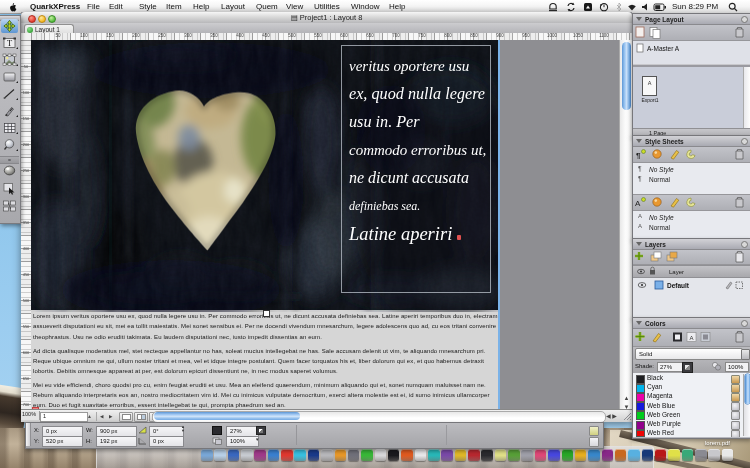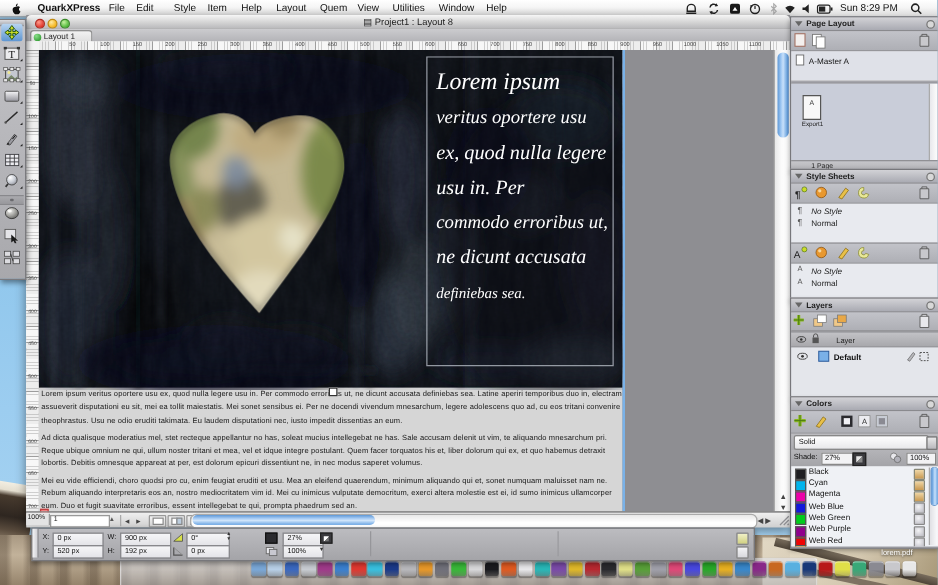--- a/index.html
+++ b/index.html
@@ -342,27 +342,27 @@
   <div>Ad dicta qualisque moderatius mel, stet recteque appellantur no has, soleat mucius intellegebat ne has. Sale accusam delenit ut vim, te aliquando mnesarchum pri.</div>
   <div>Reque ubique omnium ne qui, ullum noster tritani et mea, vel et idque integre postulant. Quem facer torquatos his et, liber dolorum qui ex, et quo habemus detraxit</div>
   <div>lobortis. Debitis omnesque appareat at per, est dolorum epicuri dissentiunt ne, in nec modus saperet volumus.</div>
   <div class="pgap"></div>
   <div>Mei eu vide efficiendi, choro quodsi pro cu, enim feugiat eruditi et usu. Mea an eleifend quaerendum, minimum aliquando qui et, sonet numquam maluisset nam ne.</div>
   <div>Rebum aliquando interpretaris eos an, nostro mediocritatem vim id. Mei cu inimicus vulputate democritum, exerci altera molestie est ei, id sumo inimicus ullamcorper</div>
   <div>eum. Duo et fugit suavitate erroribus, essent intellegebat te qui, prompta phaedrum sed an.</div>
  </div>
  <div class="abs" id="scriptbox">
   <div id="scripttext">
-   <div style="font-size:19px;">Lorem ipsum</div>
    <div style="font-size:15px;">veritus oportere usu</div>
    <div style="font-size:16.2px;">ex, quod nulla legere</div>
    <div style="font-size:16.2px;">usu in. Per</div>
    <div style="font-size:15px;text-align:right;">commodo erroribus ut,</div>
    <div style="font-size:16px;">ne dicunt accusata</div>
    <div style="font-size:12px;">definiebas sea.</div>
+   <div style="font-size:18.5px;">Latine aperiri&nbsp;<span style="display:inline-block;width:4.5px;height:4.5px;background:#e05050;border-radius:1px;"></span></div>
   </div>
  </div>
  <div class="abs" id="handle"></div>
  <div class="abs" id="blueline"></div>
  <div class="abs" id="vscroll">
       <div class="abs" id="vthumb"></div>
       <div class="abs" id="vsarrows">▲<br>▼</div>
     </div>
  <div class="abs" id="overset"></div>
  <div class="abs" id="bottombar">

